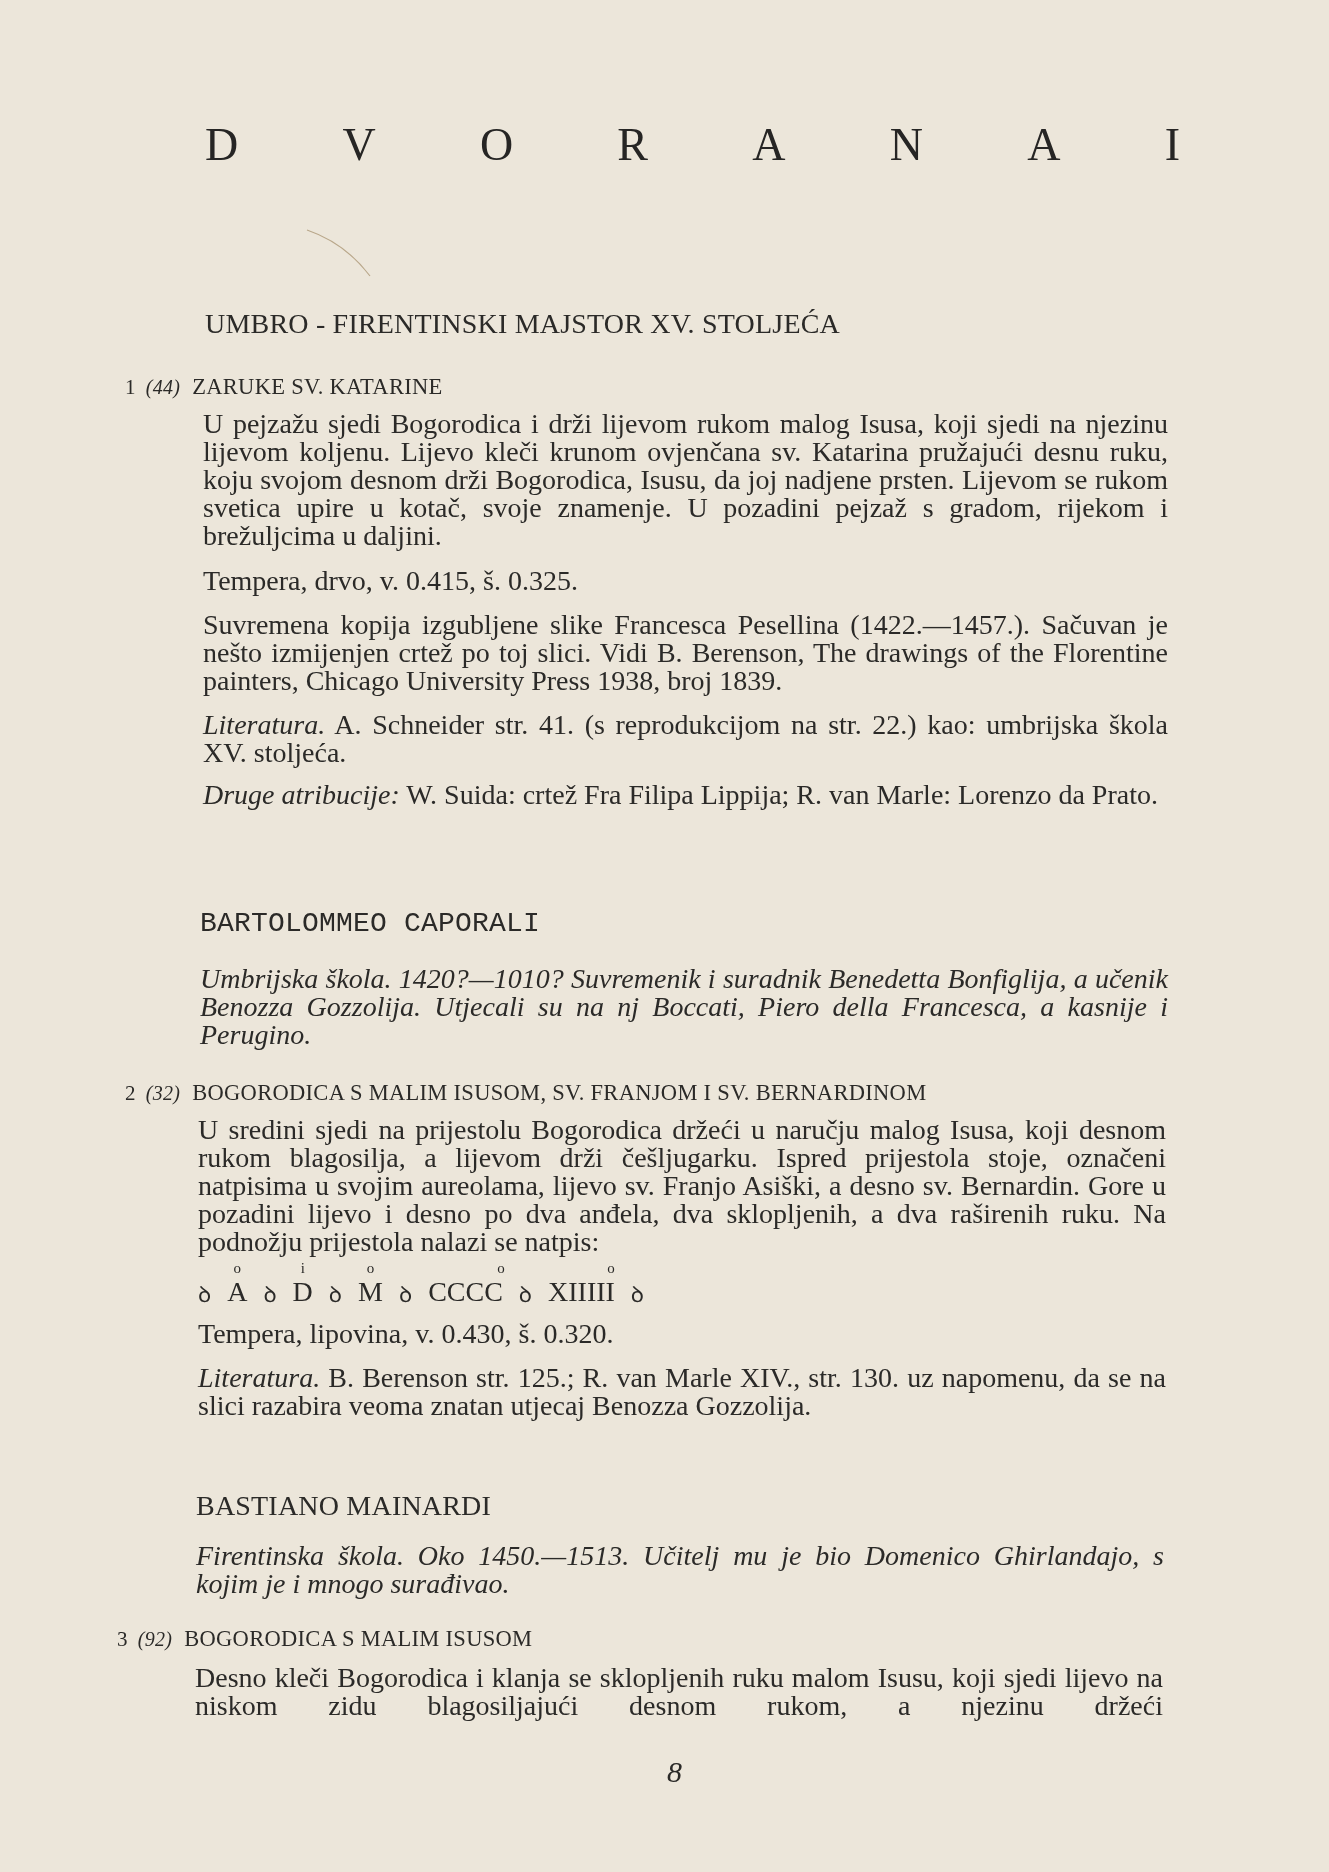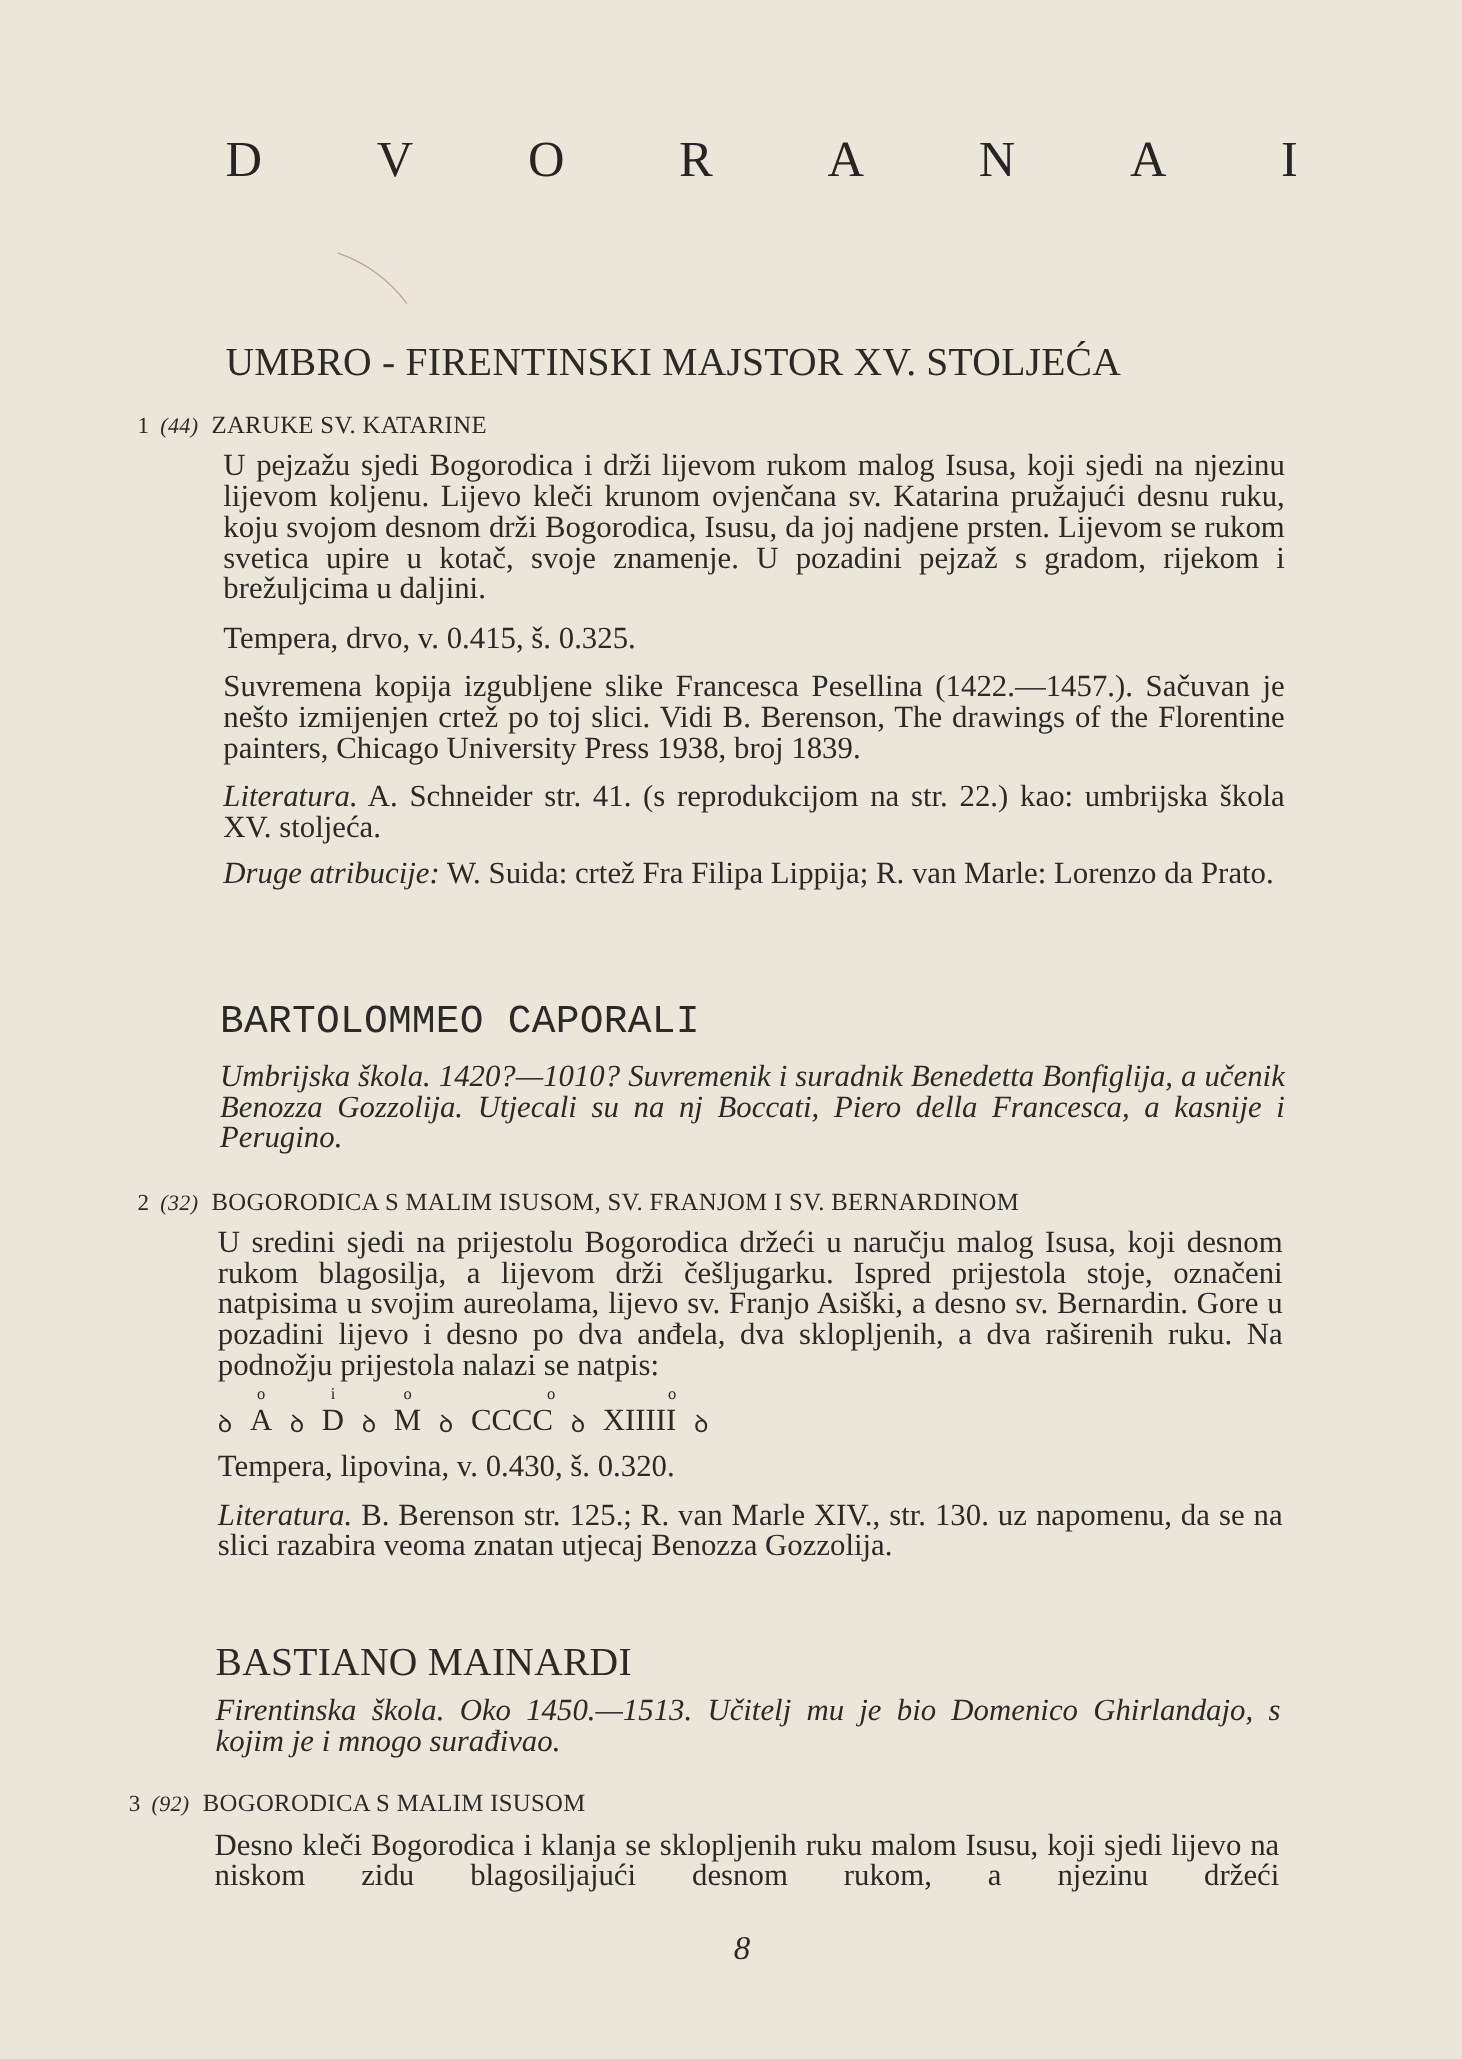--- a/index.html
+++ b/index.html
@@ -15,21 +15,21 @@
     position: absolute; left: 205px; top: 118px; width: 975px;
     display: flex; justify-content: space-between;
     font-size: 46px; letter-spacing: 0;
     color: #262524;
   }
   .page-title span { display: inline-block; }
   .curve {
     position: absolute; left: 305px; top: 228px; width: 70px; height: 50px;
   }
   .artist {
-    position: absolute; font-size: 36px; text-transform: uppercase;
+    position: absolute; font-size: 28px; text-transform: uppercase;
     letter-spacing: 0.2px;
   }
   .entry-head {
     position: absolute; font-size: 22.5px; letter-spacing: 0.3px;
     text-transform: uppercase; white-space: nowrap;
   }
   .entry-head .num { font-size: 21px; }
   .entry-head .ref { font-style: italic; font-size: 20px; margin: 0 6px 0 4px; }
   .para {
     position: absolute; font-size: 28px; line-height: 28px;

